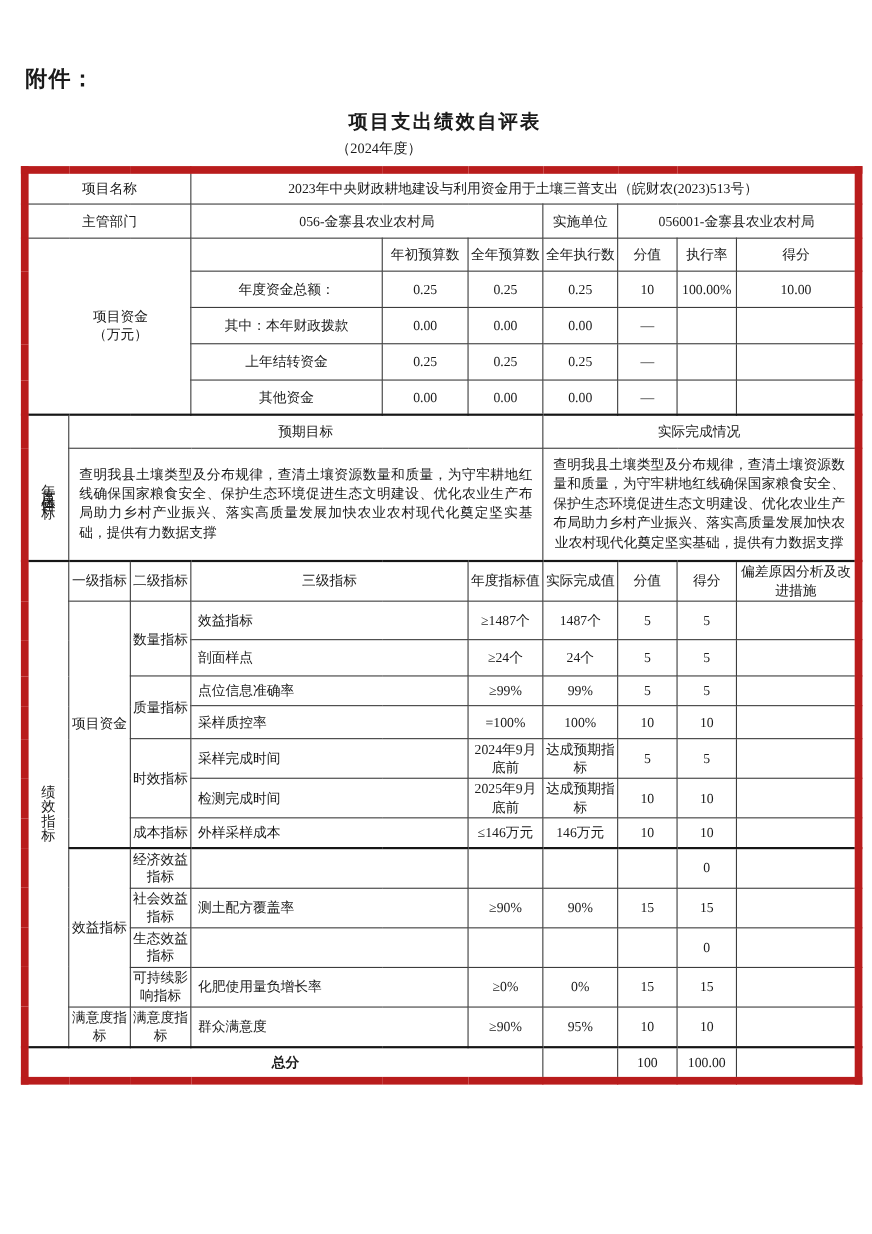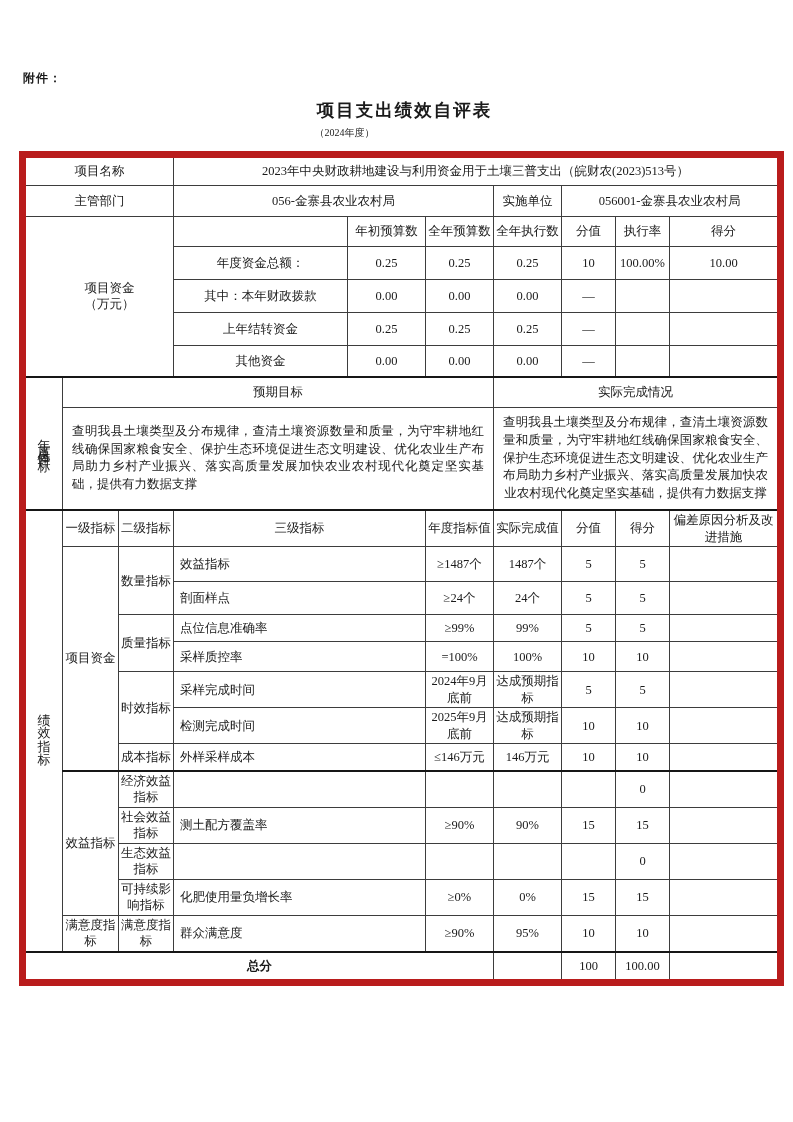--- a/index.html
+++ b/index.html
@@ -1,22 +1,22 @@
 <!DOCTYPE html>
 <html><head>
 <meta charset="utf-8">
 <style>
   html,body{margin:0;padding:0;}
   body{
     width:793px;height:1122px;background:#ffffff;position:relative;overflow:hidden;
     font-family:"Liberation Serif","DejaVu Serif",serif;color:#1a1a1a;
   }
-  .attachment{position:absolute;left:23px;top:70px;font-size:12px;font-weight:600;letter-spacing:1px;}
+  .attachment{position:absolute;left:23px;top:58px;font-size:20px;font-weight:600;letter-spacing:1px;}
   .doc-title{position:absolute;left:16px;right:0;top:98px;text-align:center;font-size:17.5px;font-weight:bold;letter-spacing:2px;}
-  .doc-subtitle{position:absolute;left:0;right:0;top:126px;text-align:center;font-size:10px;}
+  .doc-subtitle{position:absolute;left:0;right:0;top:126px;text-align:center;font-size:13px;}
   .doc-subtitle span{position:relative;left:-52px;}
   table.main{
     position:absolute;left:19px;top:151px;width:758px;
     border-collapse:collapse;table-layout:fixed;
     border:7px solid #b91c1c;
   }
   td{
     border:1px solid #3d3d3d;
     font-size:12.5px;line-height:1.32;
     text-align:center;vertical-align:middle;

